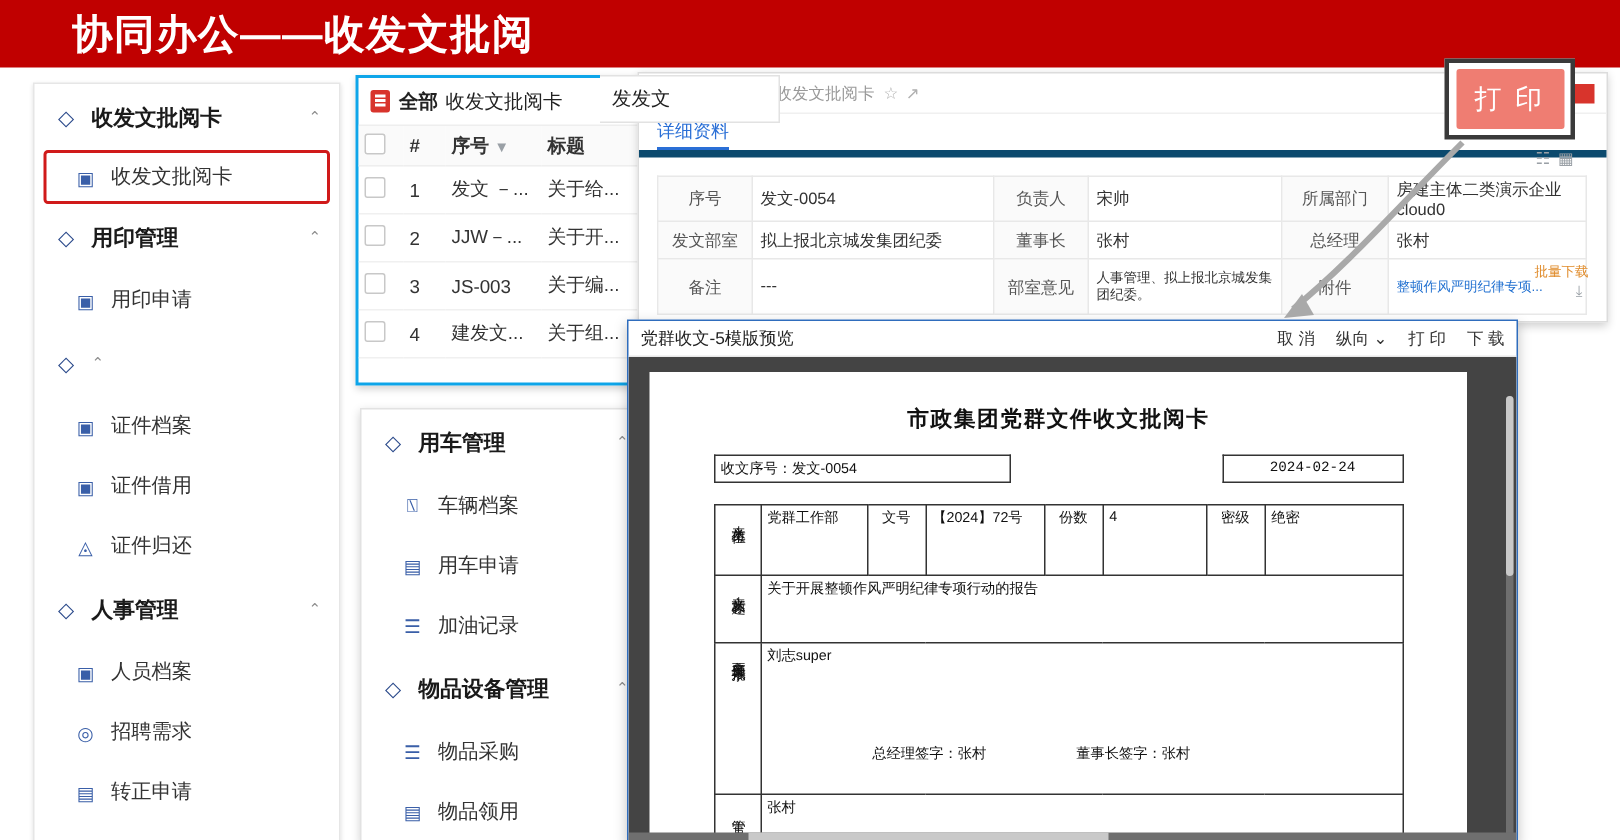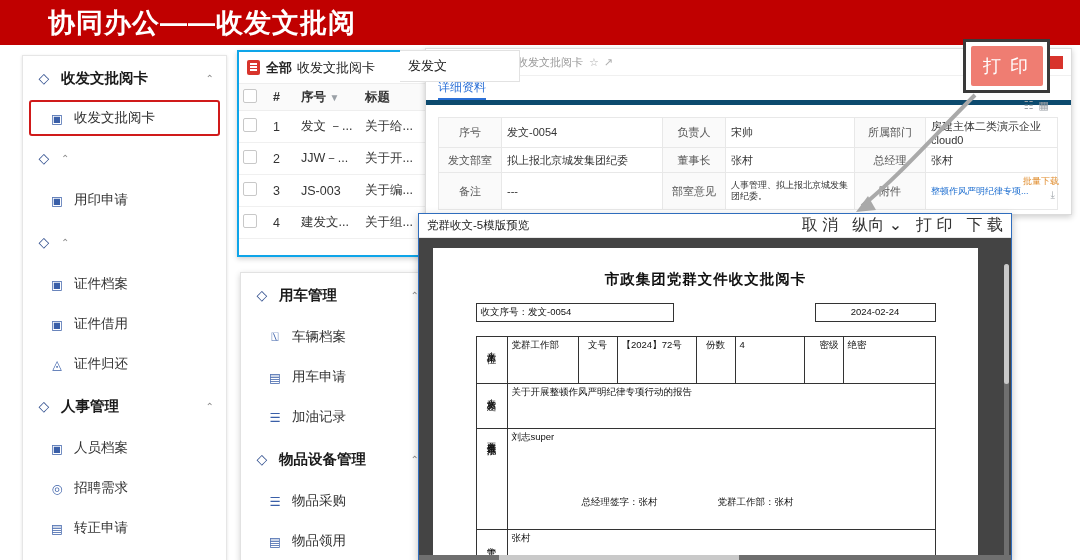--- a/index.html
+++ b/index.html
@@ -60,27 +60,27 @@
 
   
   .printbox{position:absolute;left:963px;top:39px;width:87px;height:54px;background:#fff;border:3px solid #3a3a3a;box-sizing:border-box;display:flex;align-items:center;justify-content:center;z-index:9;}
   .printbtn{width:72px;height:40px;background:#ef7d72;color:#fff;font-size:18px;display:flex;align-items:center;justify-content:center;border-radius:2px;letter-spacing:2px;}
   .arrow{position:absolute;left:0;top:0;width:1080px;height:560px;pointer-events:none;z-index:8;}
 
   
   .preview{position:absolute;left:418px;top:213px;width:592px;height:347px;background:#fff;border:1px solid #2f6dbd;box-shadow:0 3px 8px rgba(0,0,0,.25);overflow:hidden;}
   .pv-top{height:24px;display:flex;align-items:center;padding:0 8px;box-sizing:border-box;border-bottom:1px solid #e8e8e8;font-size:11.5px;color:#222;}
   .pv-top .tt{font-weight:normal;}
-  .pv-top .acts{margin-left:auto;display:flex;gap:14px;color:#333;font-size:16px;}
+  .pv-top .acts{margin-left:auto;display:flex;gap:14px;color:#333;font-size:11px;}
   .pv-body{position:absolute;left:0;top:24px;width:592px;height:323px;background:#444;}
   .page{position:absolute;left:14px;top:10px;width:545px;height:313px;background:#fff;}
   .pg-title{text-align:center;font-size:14.5px;font-weight:bold;color:#111;margin-top:22px;letter-spacing:1px;}
   .ptbl{border-collapse:collapse;font-size:9.5px;margin:14px auto 0;width:460px;table-layout:fixed;}
   .ptbl td{border:1px solid #333;padding:2px 4px;color:#111;vertical-align:top;}
-  .ptbl td.c{text-align:center;}
+  .ptbl td.c{text-align:center;font-family:Liberation Mono, monospace;}
   .vert{writing-mode:vertical-rl;text-orientation:upright;letter-spacing:1px;line-height:1.05;}
   .scroll{position:absolute;right:2px;top:26px;width:5px;height:300px;background:#6f6f6f;border-radius:3px;}
   .scroll i{position:absolute;left:0;top:0;width:5px;height:120px;background:#c9c9c9;border-radius:3px;display:block;}
   .hbar{position:absolute;left:0;bottom:0;width:592px;height:6px;background:#6f6f6f;}
   .hbar i{position:absolute;left:80px;top:0;width:240px;height:6px;background:#c9c9c9;display:block;}
 </style>
 </head>
 <body>
 
 <div class="banner"></div>
@@ -93,20 +93,21 @@
     <span class="gt">收发文批阅卡</span>
     <span class="chev">⌃</span>
   </div>
   <div class="item sel">
     <span class="ii">▣</span>
     <span>收发文批阅卡</span>
   </div>
 
   <div class="grp">
     <span class="gi">◇</span>
+    <span class="gt">用印管理</span>
     <span class="chev">⌃</span>
   </div>
   <div class="item">
     <span class="ii">▣</span>
     <span>用印申请</span>
   </div>
 
   <div class="grp">
     <span class="gi">◇</span>
     <span class="chev">⌃</span>
@@ -321,38 +322,38 @@
         <tbody>
             <tr>
           <td class="c" rowspan="1" style="width:22px;height:42px;">
             <span class="vert">来文单位</span>
           </td>
           <td style="width:62px;">党群工作部</td>
           <td class="c" style="width:30px;">文号</td>
           <td style="width:70px;">【2024】72号</td>
           <td class="c" style="width:30px;">份数</td>
           <td style="width:60px;">4</td>
-          <td class="c" style="width:30px;text-align:right;">密级</td>
+          <td class="c" style="width:30px;">密级</td>
           <td>绝密</td>
         </tr>
         <tr>
           <td class="c" style="height:40px;">
             <span class="vert">来文标题</span>
           </td>
           <td colspan="7">关于开展整顿作风严明纪律专项行动的报告</td>
         </tr>
         <tr>
           <td class="c" style="height:96px;">
             <span class="vert">主要领导批示</span>
           </td>
           <td colspan="7">
             <div>刘志super</div>
             <div style="margin-top:52px;display:flex;gap:60px;padding-left:70px;">
               <span>总经理签字：张村</span>
-              <span>党群工作部：张村</span>
+              <span>董事长签字：张村</span>
             </div>
           </td>
         </tr>
         <tr>
           <td class="c" style="height:32px;">
             <span class="vert">主管</span>
           </td>
           <td colspan="7">张村</td>
         </tr>
       </tbody>

